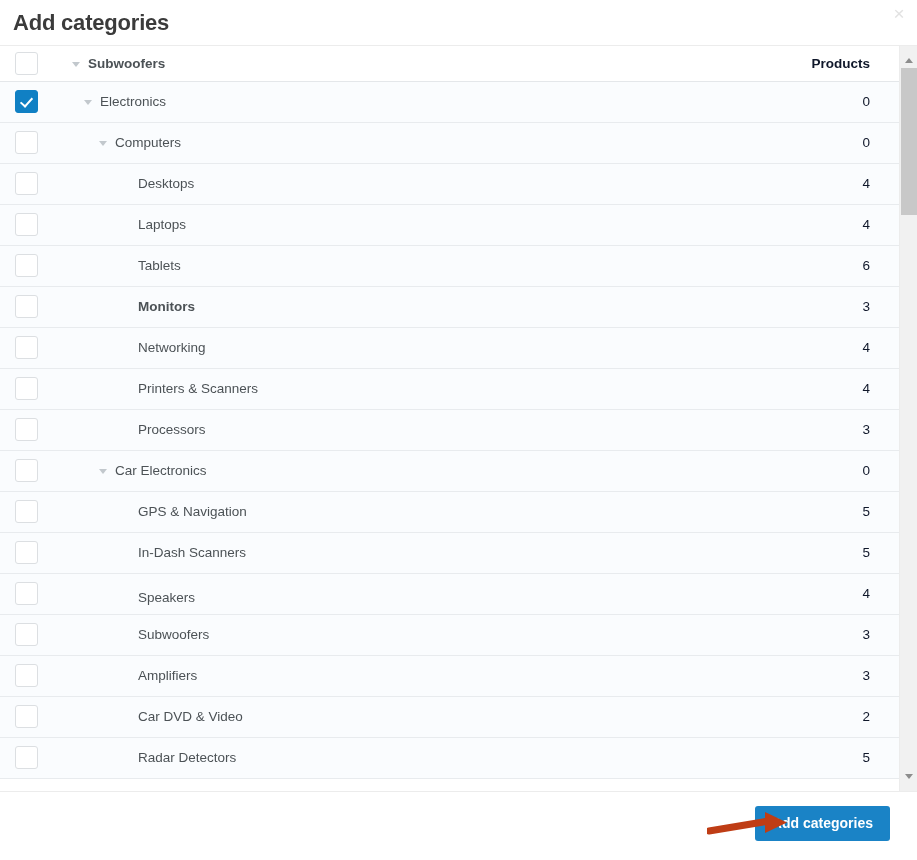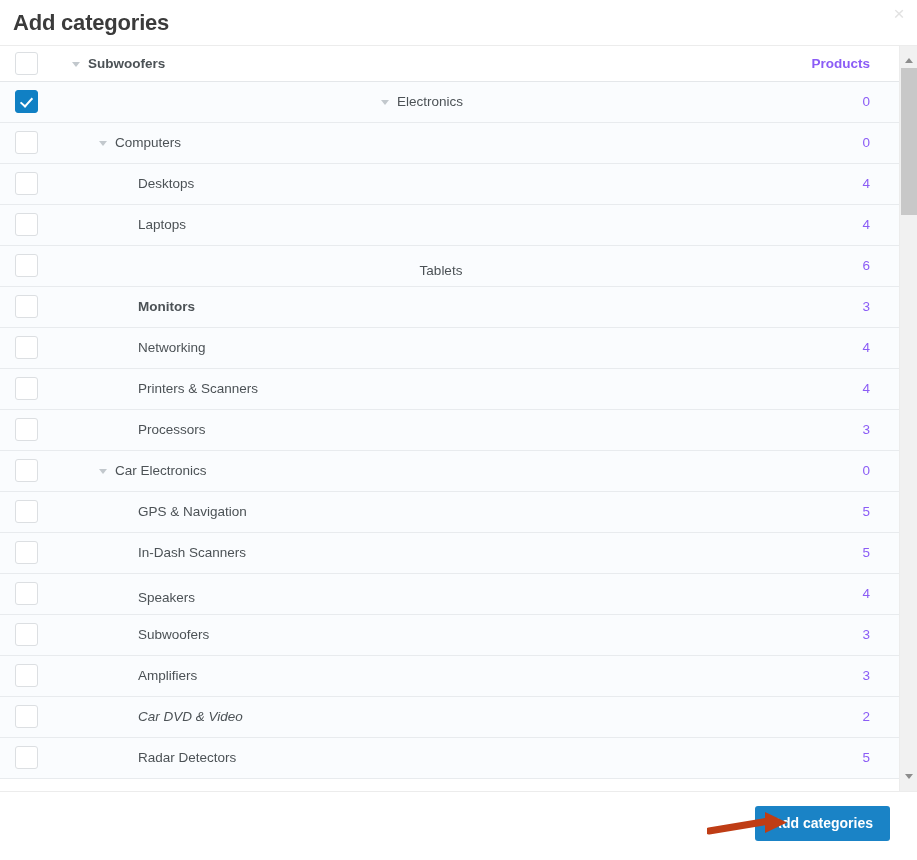--- a/index.html
+++ b/index.html
@@ -125,21 +125,21 @@
   }
   .name-cell {
     font-size: 13.5px;
     color: #4c5256;
   }
   .cnt-cell {
     width: 110px;
     text-align: right;
     padding-right: 29px !important;
     font-size: 13.5px;
-    color: #8b5cf6;
+    color: #0f172a;
   }
 
   
   .cb {
     display: block;
     width: 23px;
     height: 23px;
     border: 1px solid #dcdfe2;
     border-radius: 3px;
     background: #ffffff;
@@ -292,21 +292,21 @@
                 <span>Subwoofers</span>
               </span>
             </td>
             <td class="cnt-cell head-products">Products</td>
           </tr>
         <tr class="grid-row">
               <td class="cb-cell">
                 <span class="cb checked"></span>
               </td>
               <td class="name-cell">
-                <span class="name-inner" style="padding-left: 12px; justify-content: center;">
+                <span class="name-inner" style="padding-left: 12px;">
                   <span class="caret"></span>
                   <span>Electronics</span>
                 </span>
               </td>
               <td class="cnt-cell">0</td>
             </tr>
             <tr class="grid-row">
               <td class="cb-cell">
                 <span class="cb"></span>
               </td>
@@ -340,21 +340,21 @@
                   <span>Laptops</span>
                 </span>
               </td>
               <td class="cnt-cell">4</td>
             </tr>
             <tr class="grid-row">
               <td class="cb-cell">
                 <span class="cb"></span>
               </td>
               <td class="name-cell">
-                <span class="name-inner" style="padding-left: 50px; flex-direction: column;">
+                <span class="name-inner" style="padding-left: 50px;">
                   <span class="caret empty"></span>
                   <span>Tablets</span>
                 </span>
               </td>
               <td class="cnt-cell">6</td>
             </tr>
             <tr class="grid-row">
               <td class="cb-cell">
                 <span class="cb"></span>
               </td>
@@ -472,21 +472,21 @@
                   <span>Amplifiers</span>
                 </span>
               </td>
               <td class="cnt-cell">3</td>
             </tr>
             <tr class="grid-row">
               <td class="cb-cell">
                 <span class="cb"></span>
               </td>
               <td class="name-cell">
-                <span class="name-inner" style="padding-left: 50px; font-style: italic;">
+                <span class="name-inner" style="padding-left: 50px;">
                   <span class="caret empty"></span>
                   <span>Car DVD &amp; Video</span>
                 </span>
               </td>
               <td class="cnt-cell">2</td>
             </tr>
             <tr class="grid-row">
               <td class="cb-cell">
                 <span class="cb"></span>
               </td>

